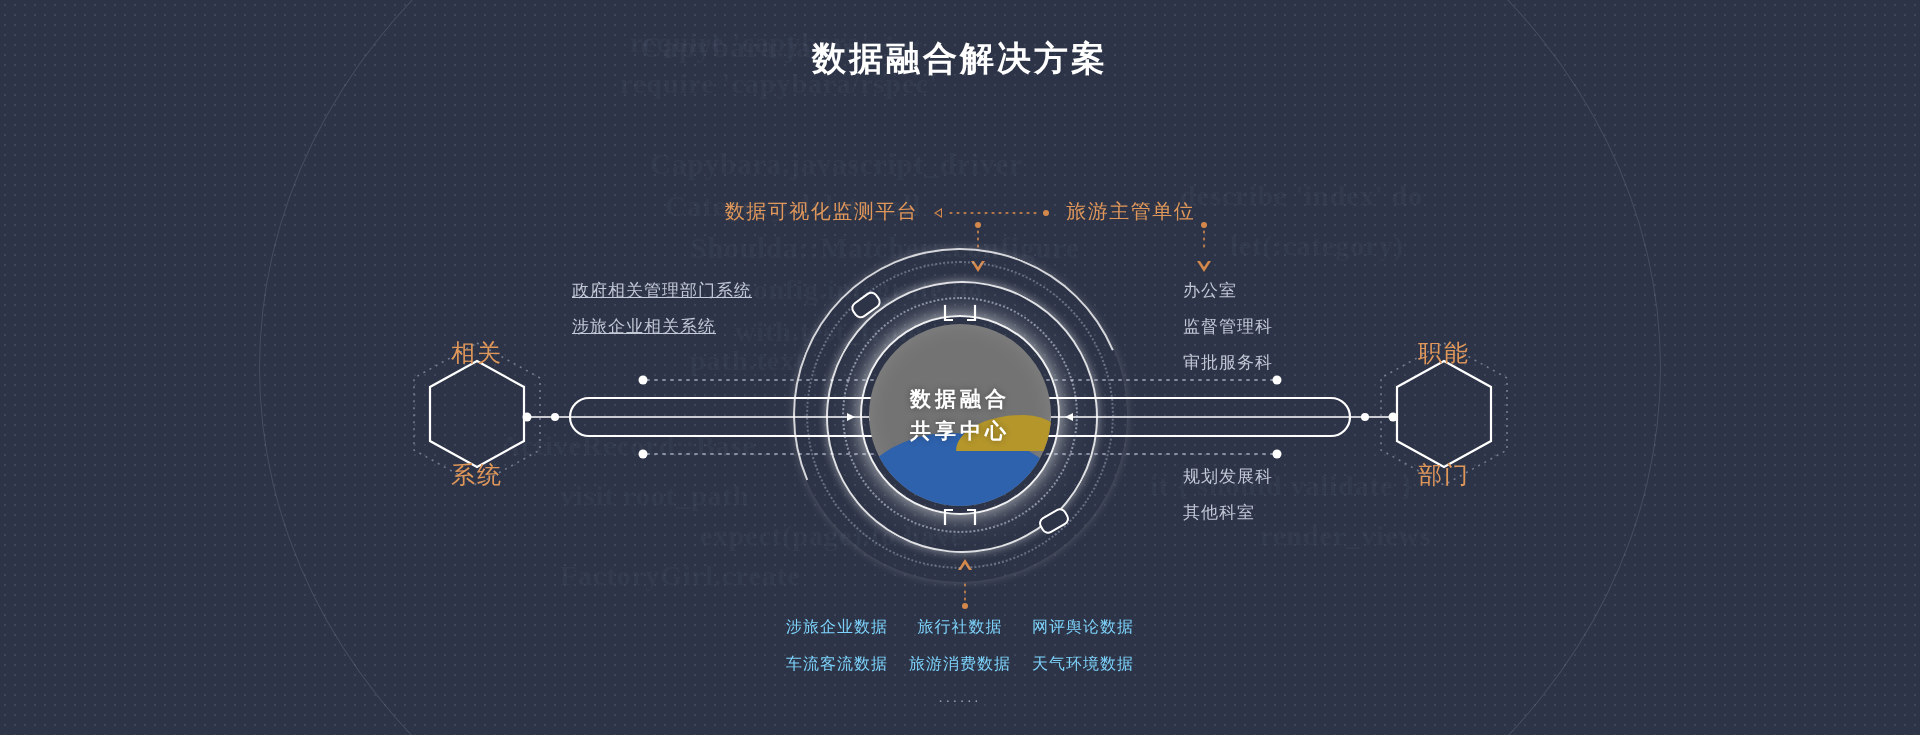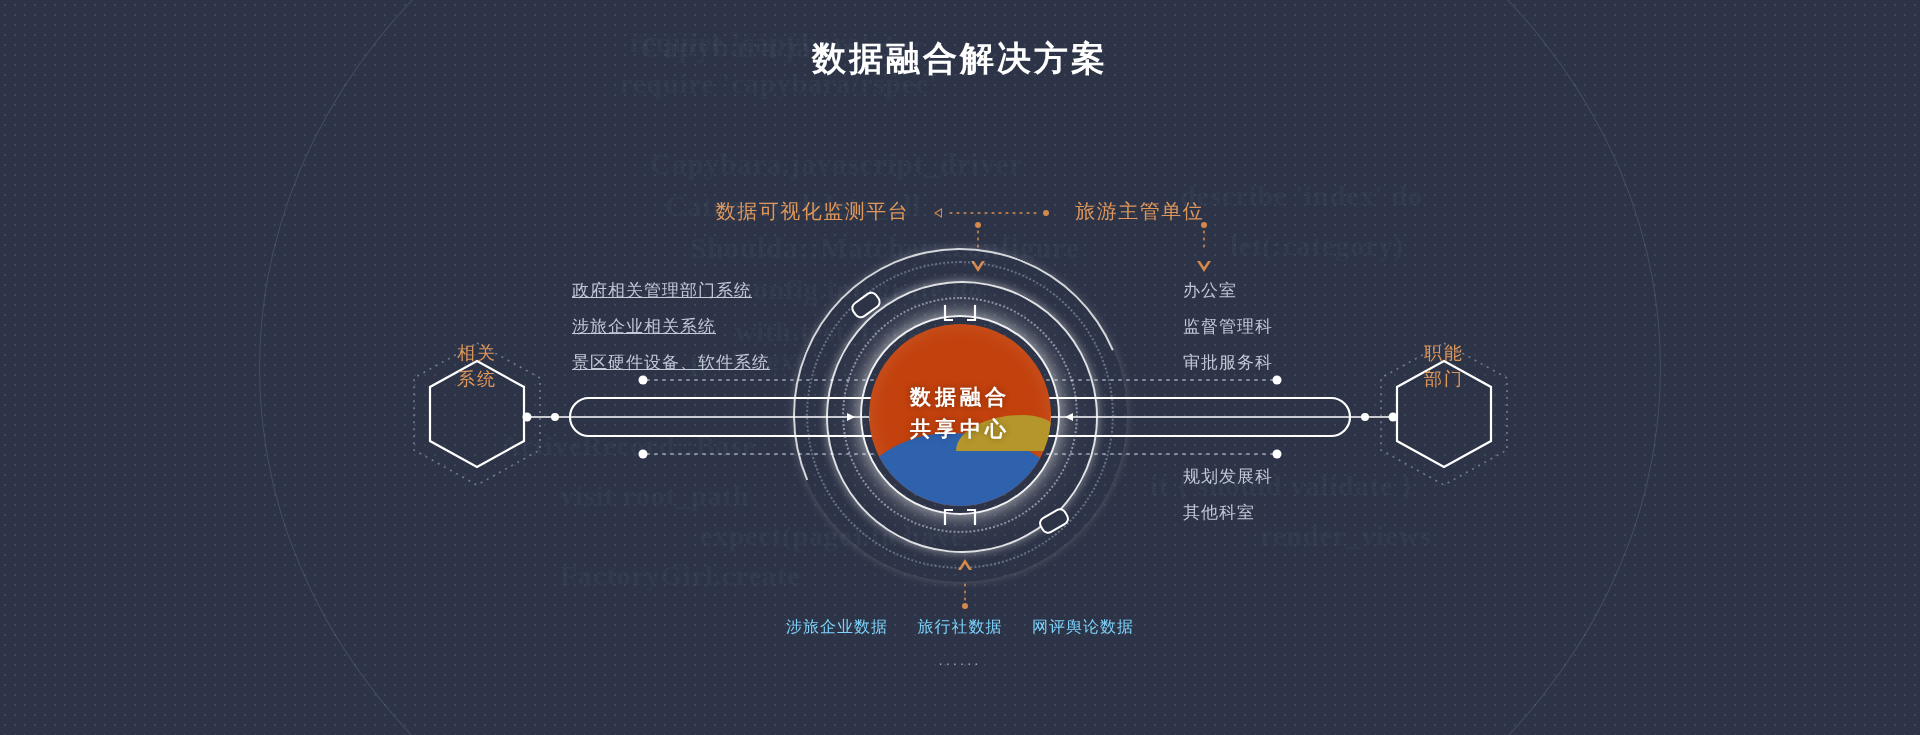--- a/index.html
+++ b/index.html
@@ -49,21 +49,21 @@
   .subtitle{
     position:absolute;top:103px;left:0;width:100%;
     text-align:center;
     font-size:20px;color:#dfe4ee;letter-spacing:1.5px;
   }
 
   
   .top-row{
     position:absolute;top:198px;left:0;width:100%;
     display:flex;justify-content:center;align-items:center;
-    gap:12px;
+    gap:3px;
   }
   .orange-label{
     color:#e0975a;font-size:20px;letter-spacing:1.5px;white-space:nowrap;
   }
   .dash-connector{
     display:flex;align-items:center;margin:0 14px;position:relative;top:1px;
   }
   .tri-left{
     width:0;height:0;border-top:5px solid transparent;border-bottom:5px solid transparent;
     border-right:8px solid transparent;
@@ -137,35 +137,34 @@
   .hexwrap{position:absolute;width:132px;height:148px;}
   #hex-left{left:411px;top:340px;}
   #hex-right{left:1378px;top:340px;}
   .hex-outer,.hex-inner{
     position:absolute;left:50%;top:50%;transform:translate(-50%,-50%);
   }
   .hex-outer{width:132px;height:148px;}
   .hex-inner{width:100px;height:112px;}
   .hex-label{
     position:absolute;left:0;top:0;width:100%;height:100%;
-    display:flex;flex-direction:column;justify-content:flex-start;align-items:center;
-    color:#e0975a;font-size:18px;line-height:26px;letter-spacing:2px;
+    display:flex;flex-direction:column;justify-content:space-between;align-items:center;
+    color:#e0975a;font-size:24px;line-height:26px;letter-spacing:2px;
   }
 
   
   #hub{
     position:absolute;left:960px;top:415px;transform:translate(-50%,-50%);
     width:330px;height:330px;
   }
   #hub-core{
     position:absolute;left:50%;top:50%;transform:translate(-50%,-50%);
     width:182px;height:182px;border-radius:50%;
-    overflow:hidden;background:#c2410c;
+    overflow:hidden;background:#737373;
     box-shadow:0 0 22px rgba(255,255,255,0.12) inset;
-    font-family:Liberation Mono, monospace;
   }
   #hub-core .wave-blue{
     position:absolute;left:-12%;bottom:-26%;width:124%;height:66%;
     background:#2f62ad;border-radius:46% 54% 0 0 / 70% 66% 0 0;
   }
   #hub-core .wave-gold{
     position:absolute;right:-10%;bottom:30%;width:62%;height:20%;
     background:#b4962b;border-radius:60% 40% 0 0 / 100% 100% 0 0;
   }
   #hub-core .core-text{
@@ -325,21 +324,20 @@
     </svg>
     <div class="hex-label">
       <span>职能</span>
       <span>部门</span>
     </div>
   </div>
 
   <div class="col" id="col-left-top">
       <div class="item">政府相关管理部门系统</div>
       <div class="item">涉旅企业相关系统</div>
-      <div class="item">景区硬件设备、软件系统</div>
     </div>
   <div class="col" id="col-right-bottom">
       <div class="item">规划发展科</div>
       <div class="item">其他科室</div>
     </div>
   <div class="col" id="col-right-top">
       <div class="item">办公室</div>
       <div class="item">监督管理科</div>
       <div class="item">审批服务科</div>
     </div>
@@ -371,17 +369,22 @@
     </div>
   </div>
 
   <div id="bottom-grid">
     <div id="bottom-rows-host">
         <div class="brow">
           <div class="bcell">涉旅企业数据</div>
           <div class="bcell">旅行社数据</div>
           <div class="bcell">网评舆论数据</div>
         </div>
+        <div class="brow">
+          <div class="bcell">车流客流数据</div>
+          <div class="bcell">旅游消费数据</div>
+          <div class="bcell">天气环境数据</div>
+        </div>
       </div>
     <div id="bottom-ellipsis">......</div>
   </div>
 
 </div>
 
 </body></html>

